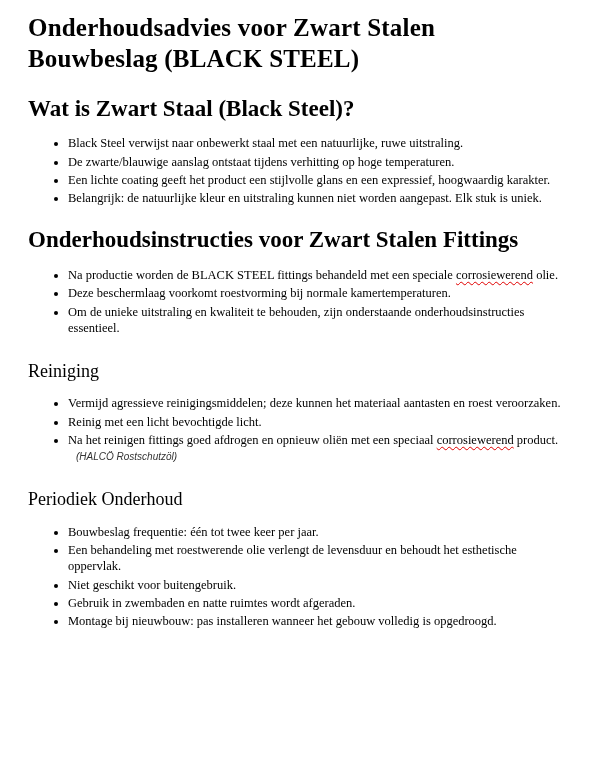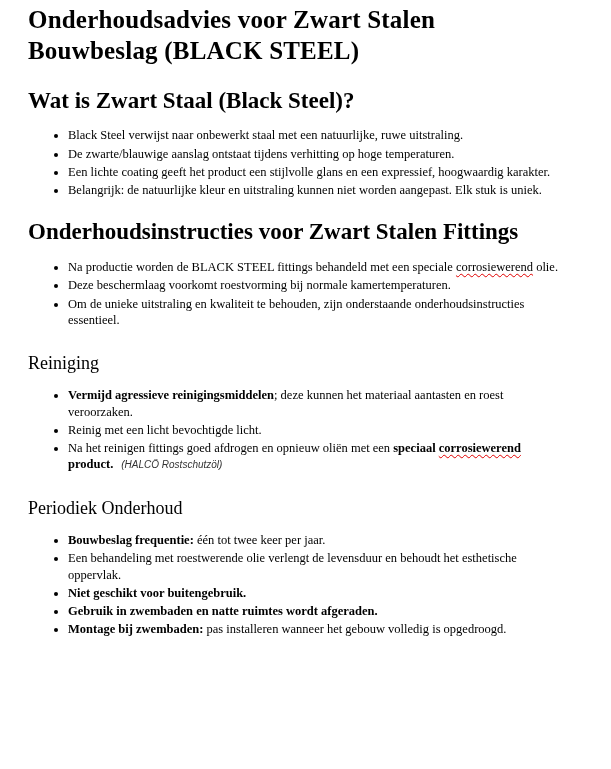--- a/index.html
+++ b/index.html
@@ -8,21 +8,21 @@
     background: #ffffff;
   }
   body {
     width: 611px;
     height: 769px;
     overflow: hidden;
     font-family: "Liberation Serif", "DejaVu Serif", serif;
     color: #000000;
   }
   .page {
-    padding: 4px 36px 0 28px;
+    padding: 12px 36px 0 28px;
   }
   h1 {
     font-size: 25px;
     line-height: 1.25;
     font-weight: bold;
     margin: 0 0 8px 0;
     max-width: 520px;
     letter-spacing: 0.2px;
   }
   h2 {
@@ -41,21 +41,21 @@
     margin: 2px 0 0 0;
     padding-left: 40px;
     list-style: disc outside;
   }
   li {
     font-size: 12.5px;
     line-height: 1.3;
     margin: 0 8px 2px 0;
     max-width: 500px;
   }
-  .b { font-weight: bold; }
+  .b { font-weight: normal; }
   .spell {
     text-decoration-line: underline;
     text-decoration-style: wavy;
     text-decoration-color: #e00000;
     text-decoration-thickness: 1px;
     text-underline-offset: 2px;
   }
   .note {
     font-family: "Liberation Sans", "DejaVu Sans", sans-serif;
     font-size: 10px;
@@ -96,16 +96,16 @@
 
   <h3>Periodiek Onderhoud</h3>
   <ul>
     <li><span class="b">Bouwbeslag frequentie:</span><span> één tot twee keer per jaar.</span></li>
     <li><span>Een behandeling met roestwerende olie verlengt de levensduur en behoudt het esthetische oppervlak.</span></li>
   </ul>
 
   <ul>
     <li><span class="b">Niet geschikt voor buitengebruik.</span></li>
     <li><span class="b">Gebruik in zwembaden en natte ruimtes wordt afgeraden.</span></li>
-    <li><span class="b">Montage bij zwembaden:</span><span> pas installeren wanneer het gebouw volledig is opgedroogd.</span></li>
+    <li><span class="b">Montage bij nieuwbouw:</span><span> pas installeren wanneer het gebouw volledig is opgedroogd.</span></li>
   </ul>
 
 </div>
 
 </body></html>

